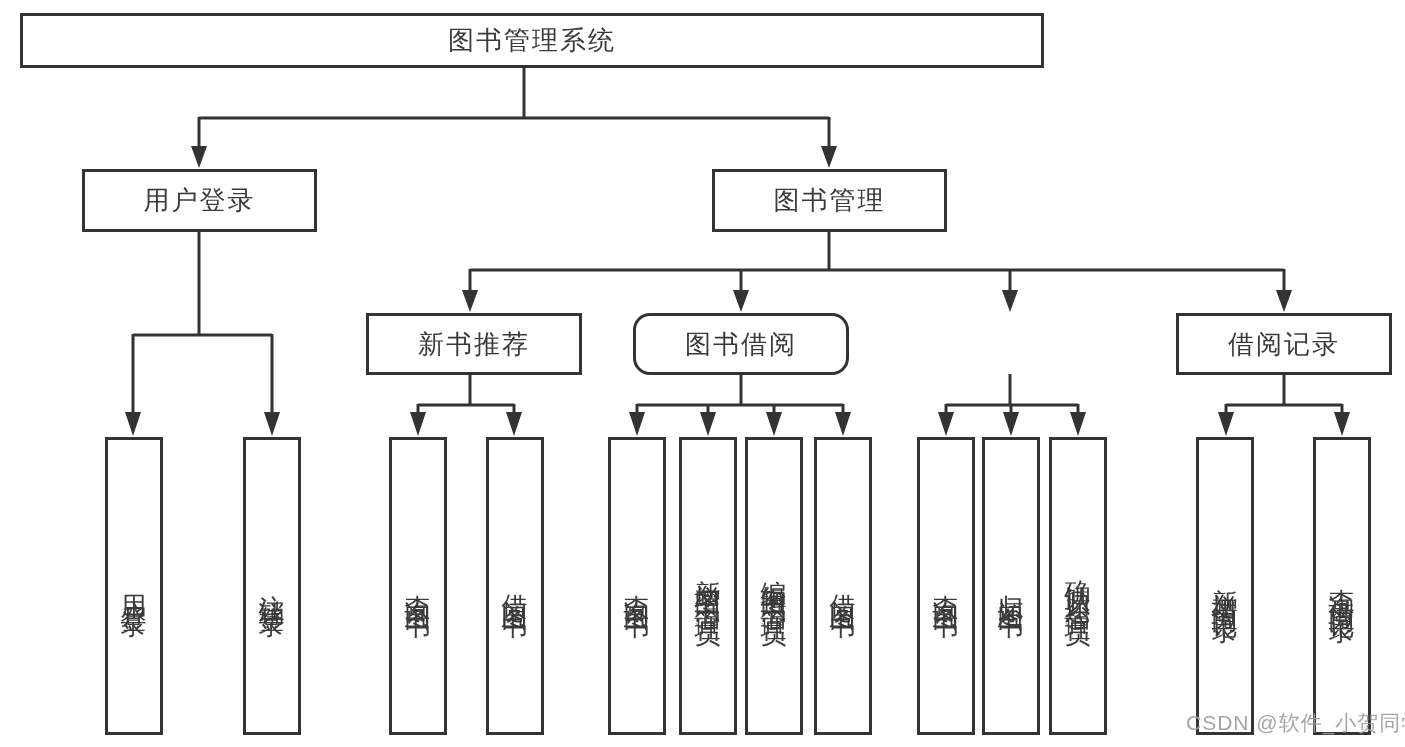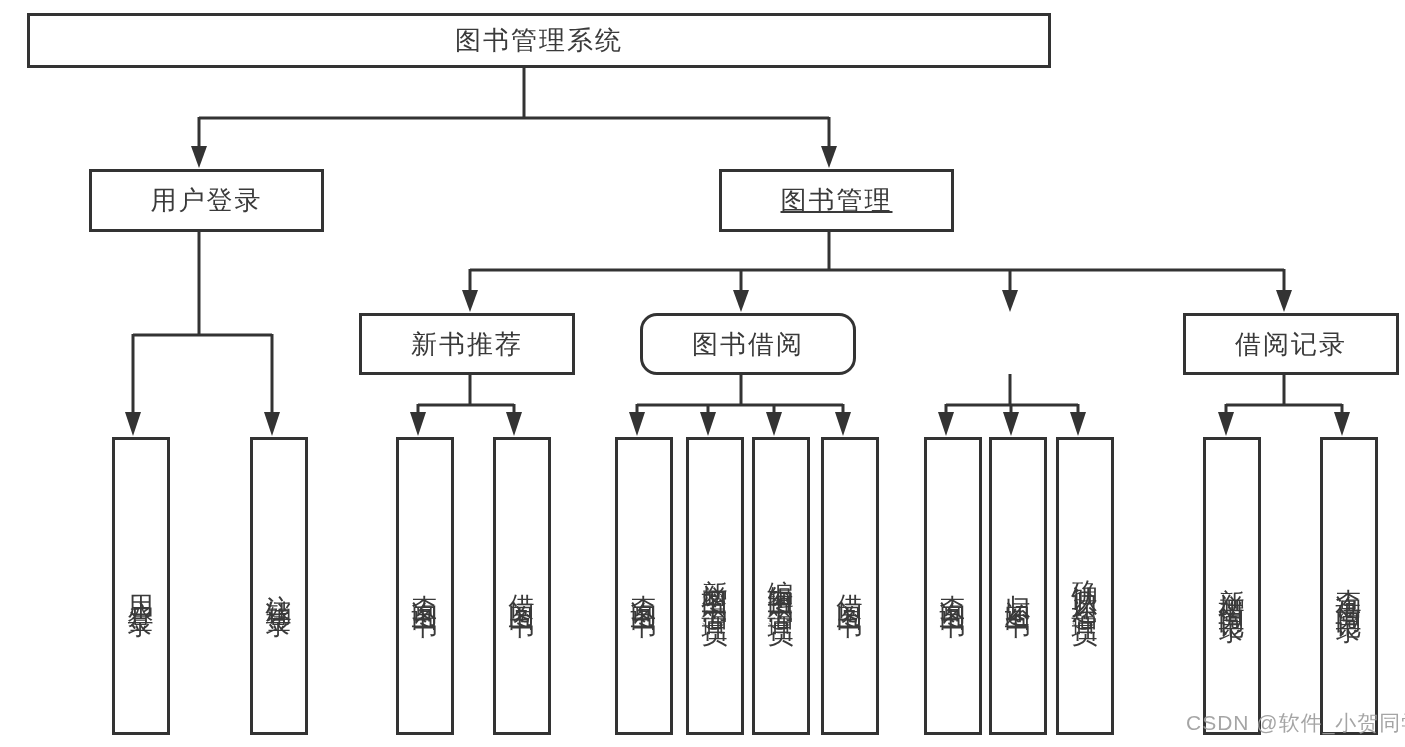--- a/index.html
+++ b/index.html
@@ -26,36 +26,35 @@
     border: 3px solid #333333;
     background: #ffffff;
     display: flex;
     align-items: center;
     justify-content: center;
     color: #3a3a3a;
     font-size: 26px;
     letter-spacing: 2px;
     z-index: 2;
     text-align: center;
-    margin-left: 7px;
   }
   .node.leaf span {
     writing-mode: vertical-rl;
     text-orientation: mixed;
     letter-spacing: 6px;
     line-height: 1.0;
   }
   
   .n-root  { left: 20px;  top: 13px;  width: 1024px; height: 55px; }
   
   .n-l2a   { left: 82px;  top: 169px; width: 235px; height: 63px; }
-  .n-l2b   { left: 712px; top: 169px; width: 235px; height: 63px; text-decoration: underline; }
+  .n-l2b   { left: 712px; top: 169px; width: 235px; height: 63px; }
   
   .n-l3    { top: 313px; width: 216px; height: 62px; }
-  .n-l3a   { left: 352px; }
+  .n-l3a   { left: 366px; }
   .n-l3b   { left: 633px; border-radius: 17px; }
   .n-l3c   { left: 902px; }
   .n-l3d   { left: 1176px; }
   
   .leaf    { top: 437px; width: 58px; height: 298px; }
   .lf-1a { left: 105px; }  .lf-1b { left: 243px; }
   .lf-2a { left: 389px; }  .lf-2b { left: 486px; }
   .lf-3a { left: 608px; }  .lf-3b { left: 679px; }
   .lf-3c { left: 745px; }  .lf-3d { left: 814px; }
   .lf-4a { left: 917px; }  .lf-4b { left: 982px; }  .lf-4c { left: 1049px; }

